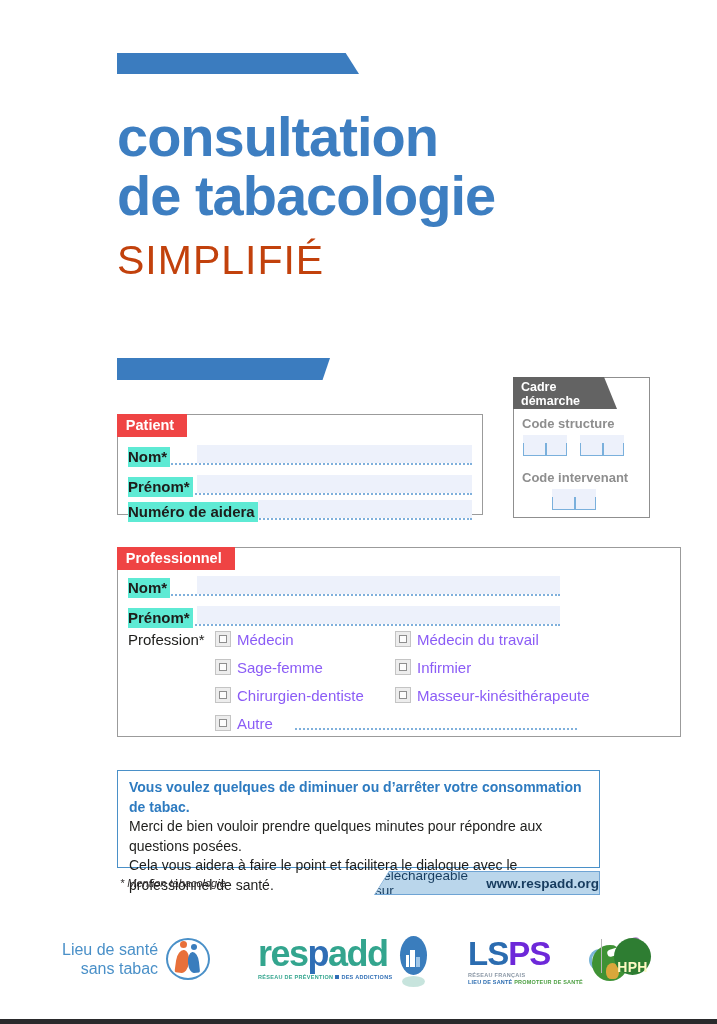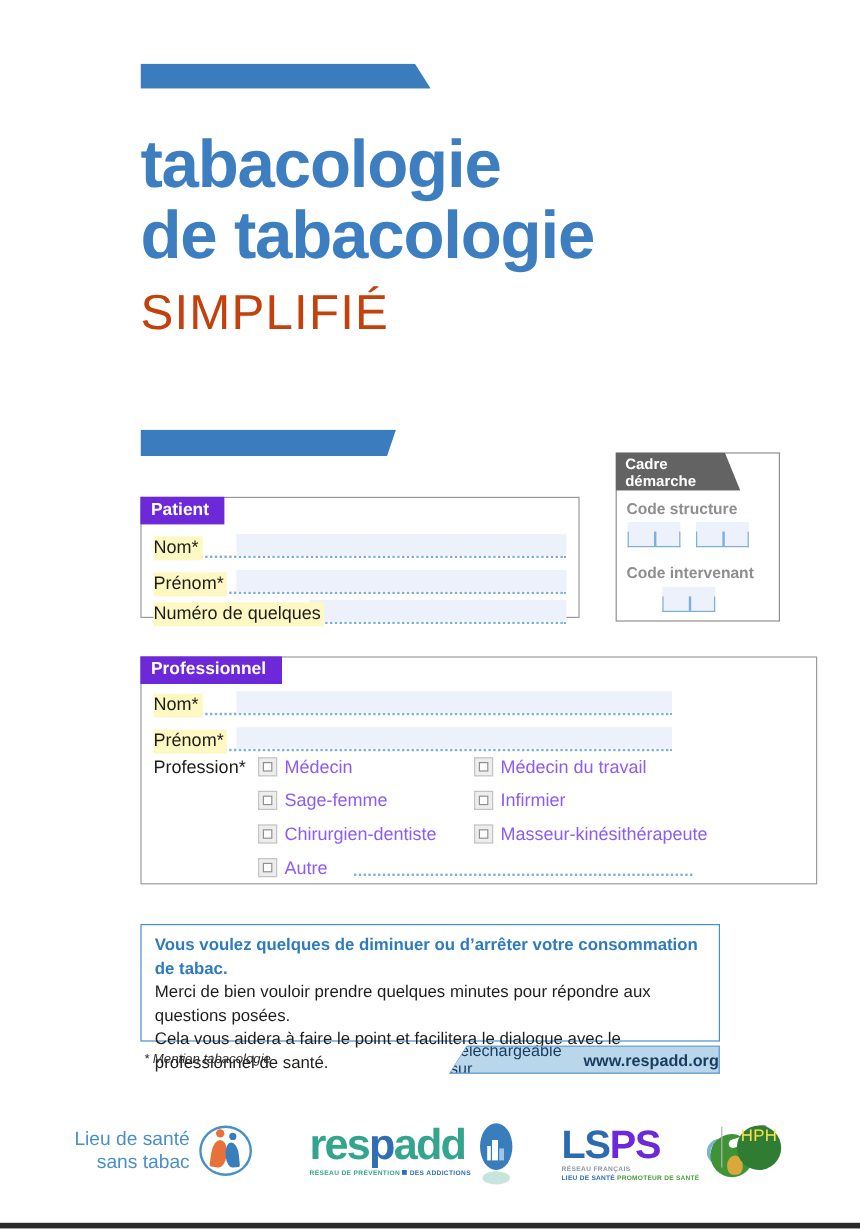--- a/index.html
+++ b/index.html
@@ -29,27 +29,27 @@
   .cadre-lbl { position:absolute; left:8px; color:#8e8e8e; font-weight:700; font-size:13px; }
   .cells { position:absolute; width:44px; height:21px; background:#edf1fb; }
   .comb { position:absolute; left:0; right:0; bottom:0; height:13px;
     border-left:1.5px solid #7ab0dc; border-right:1.5px solid #7ab0dc; border-bottom:1.5px solid #7ab0dc; }
   .comb::after { content:""; position:absolute; left:50%; top:0; bottom:0; width:1.5px; background:#7ab0dc; }
 
   
   .fbox { position:absolute; border:1.2px solid #9b9b9b; background:#fff; }
   .fbox-patient { left:117px; top:414px; width:366px; height:101px; }
   .fbox-pro { left:117px; top:547px; width:564px; height:190px; }
-  .tab { position:absolute; left:-1.2px; top:-1.2px; background:#6d28d9; color:#fff;
+  .tab { position:absolute; left:-1.2px; top:-1.2px; background:#ef4444; color:#fff;
     font-weight:700; font-size:14.5px; padding:3px 13px 4px 9px; }
 
   .frow { position:absolute; left:10px; right:10px; height:22px; }
   .frow .dotline { position:absolute; left:0; right:0; bottom:1px; border-bottom:2px dotted #7fb0dc; }
-  .frow .flabel { position:absolute; left:0; bottom:-1px; background:#fef9c3; color:#1d1d1b;
-    font-size:15px; font-weight:400; padding-right:3px; z-index:2; line-height:20px; }
+  .frow .flabel { position:absolute; left:0; bottom:-1px; background:#5eead4; color:#1d1d1b;
+    font-size:15px; font-weight:700; padding-right:3px; z-index:2; line-height:20px; }
   .frow .ffill { position:absolute; right:0; bottom:3px; height:18px; background:#edf1fb; z-index:1; }
 
   .plabel { position:absolute; color:#1d1d1b; font-size:15px; font-weight:500; }
 
   .cbrow { position:absolute; display:flex; align-items:center; height:18px; }
   .cbox { position:relative; width:16px; height:16px; background:#ededed; border:1px solid #c4c4c4;
     flex:none; margin-right:6px; }
   .cbox::after { content:""; position:absolute; left:3px; bottom:3px; width:6px; height:6px;
     border:1.5px solid #8f8f8f; background:#fdfdfd; }
   .cblabel { color:#8b5cf6; font-size:15px; white-space:nowrap; }
@@ -117,32 +117,32 @@
     border-radius:50% 50% 40% 40%; opacity:.95; }
   .lsps-head { position:absolute; left:24px; top:2px; width:8px; height:8px; background:#fff; border-radius:50%; }
   .lsps-arm { position:absolute; left:17px; top:11px; width:18px; height:7px; background:#fff;
     border-radius:4px; transform:rotate(-18deg); }
   .lsps-petal { position:absolute; right:2px; top:1px; width:13px; height:8px; background:#b07cc6;
     border-radius:50% 50% 50% 2px; transform:rotate(-30deg); }
 
   .vdiv { position:absolute; left:601px; top:939px; width:1px; height:34px; background:#b5b5b5; }
 
   .hph { position:absolute; left:614px; top:938px; width:37px; height:37px; background:#2e7d32;
-    border-radius:50%; display:flex; align-items:flex-start; justify-content:center;
-    color:#fde047; font-weight:400; font-size:14px; letter-spacing:.3px; }
+    border-radius:50%; display:flex; align-items:flex-end; justify-content:center;
+    color:#fef9c3; font-weight:700; font-size:14px; letter-spacing:.3px; }
 </style>
 </head>
 <body>
 
 <div class="page">
 
   <div class="bar-top"></div>
 
   <div class="title">
-    <div class="t-blue">tabacologie</div>
+    <div class="t-blue">consultation</div>
     <div class="t-blue" style="margin-top:0;">de tabacologie</div>
     <div class="t-thin2">SIMPLIFIÉ</div>
   </div>
 
   <div class="bar-mid"></div>
 
   <div class="cadre">
     <div class="cadre-hd">
       <div>Cadre démarche</div>
       <div>RESPADD</div>
@@ -166,21 +166,21 @@
       <span class="flabel">Nom*</span>
       <span class="dotline"></span>
       <span class="ffill" style="left:69px;"></span>
     </div>
     <div class="frow" style="top:59px;">
       <span class="flabel">Prénom*</span>
       <span class="dotline"></span>
       <span class="ffill" style="left:69px;"></span>
     </div>
     <div class="frow" style="top:84px;">
-      <span class="flabel">Numéro de quelques</span>
+      <span class="flabel">Numéro de aidera</span>
       <span class="dotline"></span>
       <span class="ffill" style="left:130px;"></span>
     </div>
   </div>
 
   <div class="fbox fbox-pro">
     <div class="tab">Professionnel</div>
     <div class="frow" style="top:27px; right:120px;">
       <span class="flabel">Nom*</span>
       <span class="dotline"></span>

